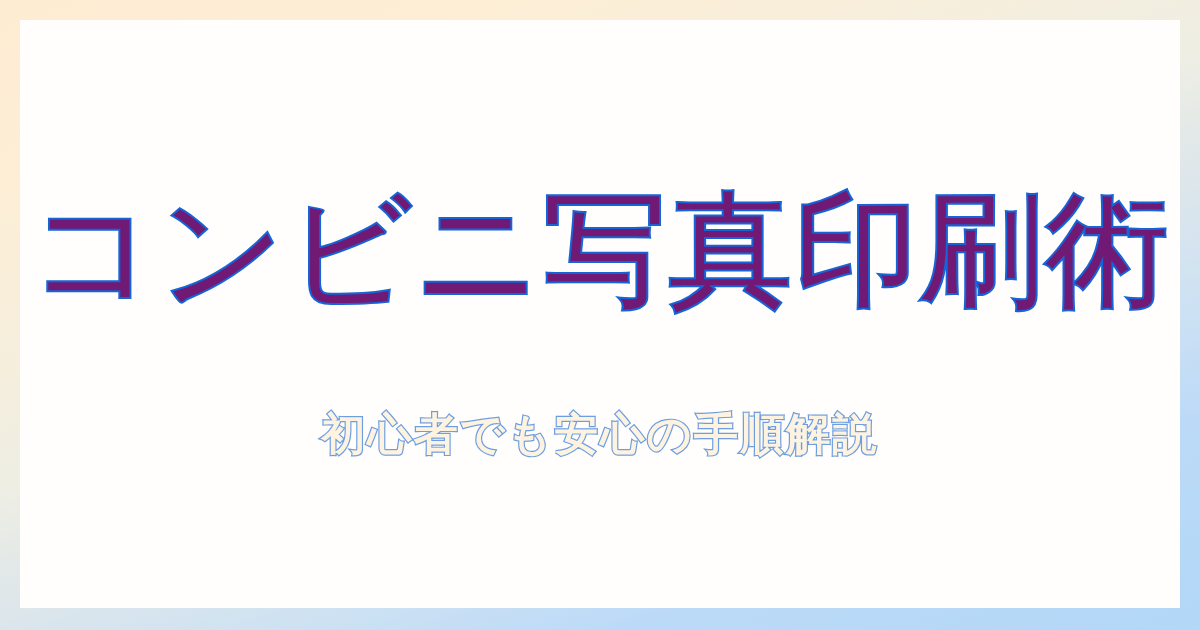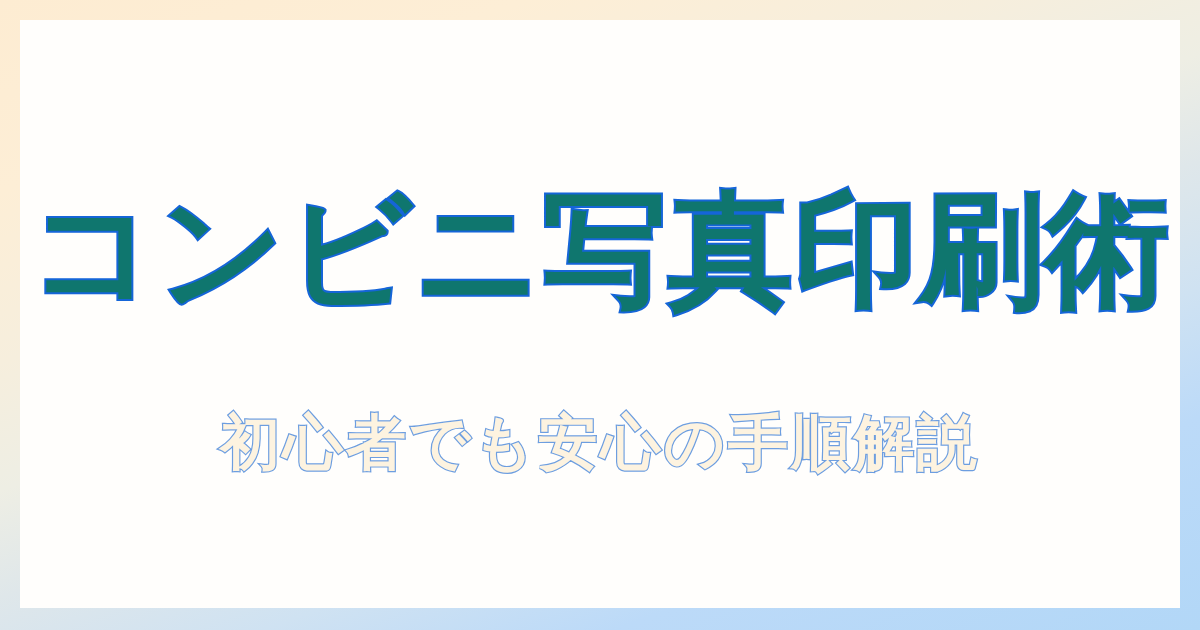--- a/index.html
+++ b/index.html
@@ -57,46 +57,46 @@
     right: 0;
     top: 168px;
     display: flex;
     justify-content: center;
   }
 
   .headline {
     display: block;
     white-space: nowrap;
     font-family: "DejaVu Sans", "Liberation Sans", sans-serif;
-    font-weight: 700;
+    font-weight: 400;
     font-size: 124px;
     line-height: 1.0;
     letter-spacing: 0.012em;
-    color: #0f766e;                 
+    color: #701a75;                 
     -webkit-text-stroke: 4px #1565d8;  
     paint-order: stroke fill;
     text-align: right;
   }
 
   
   .sub-wrap {
     position: absolute;
     left: 0;
     right: 0;
     top: 392px;
     display: flex;
     justify-content: center;
   }
 
   .subheadline {
     display: block;
     white-space: nowrap;
     font-family: "DejaVu Sans", "Liberation Sans", sans-serif;
     font-weight: 700;
-    font-size: 60px;
+    font-size: 44px;
     line-height: 1.0;
     letter-spacing: 0.05em;
     color: #fdf3e0;                 
     -webkit-text-stroke: 2.4px #6d9ee0; 
     paint-order: stroke fill;
     text-align: center;
   }
 
   
   .nowrap { white-space: nowrap; }

